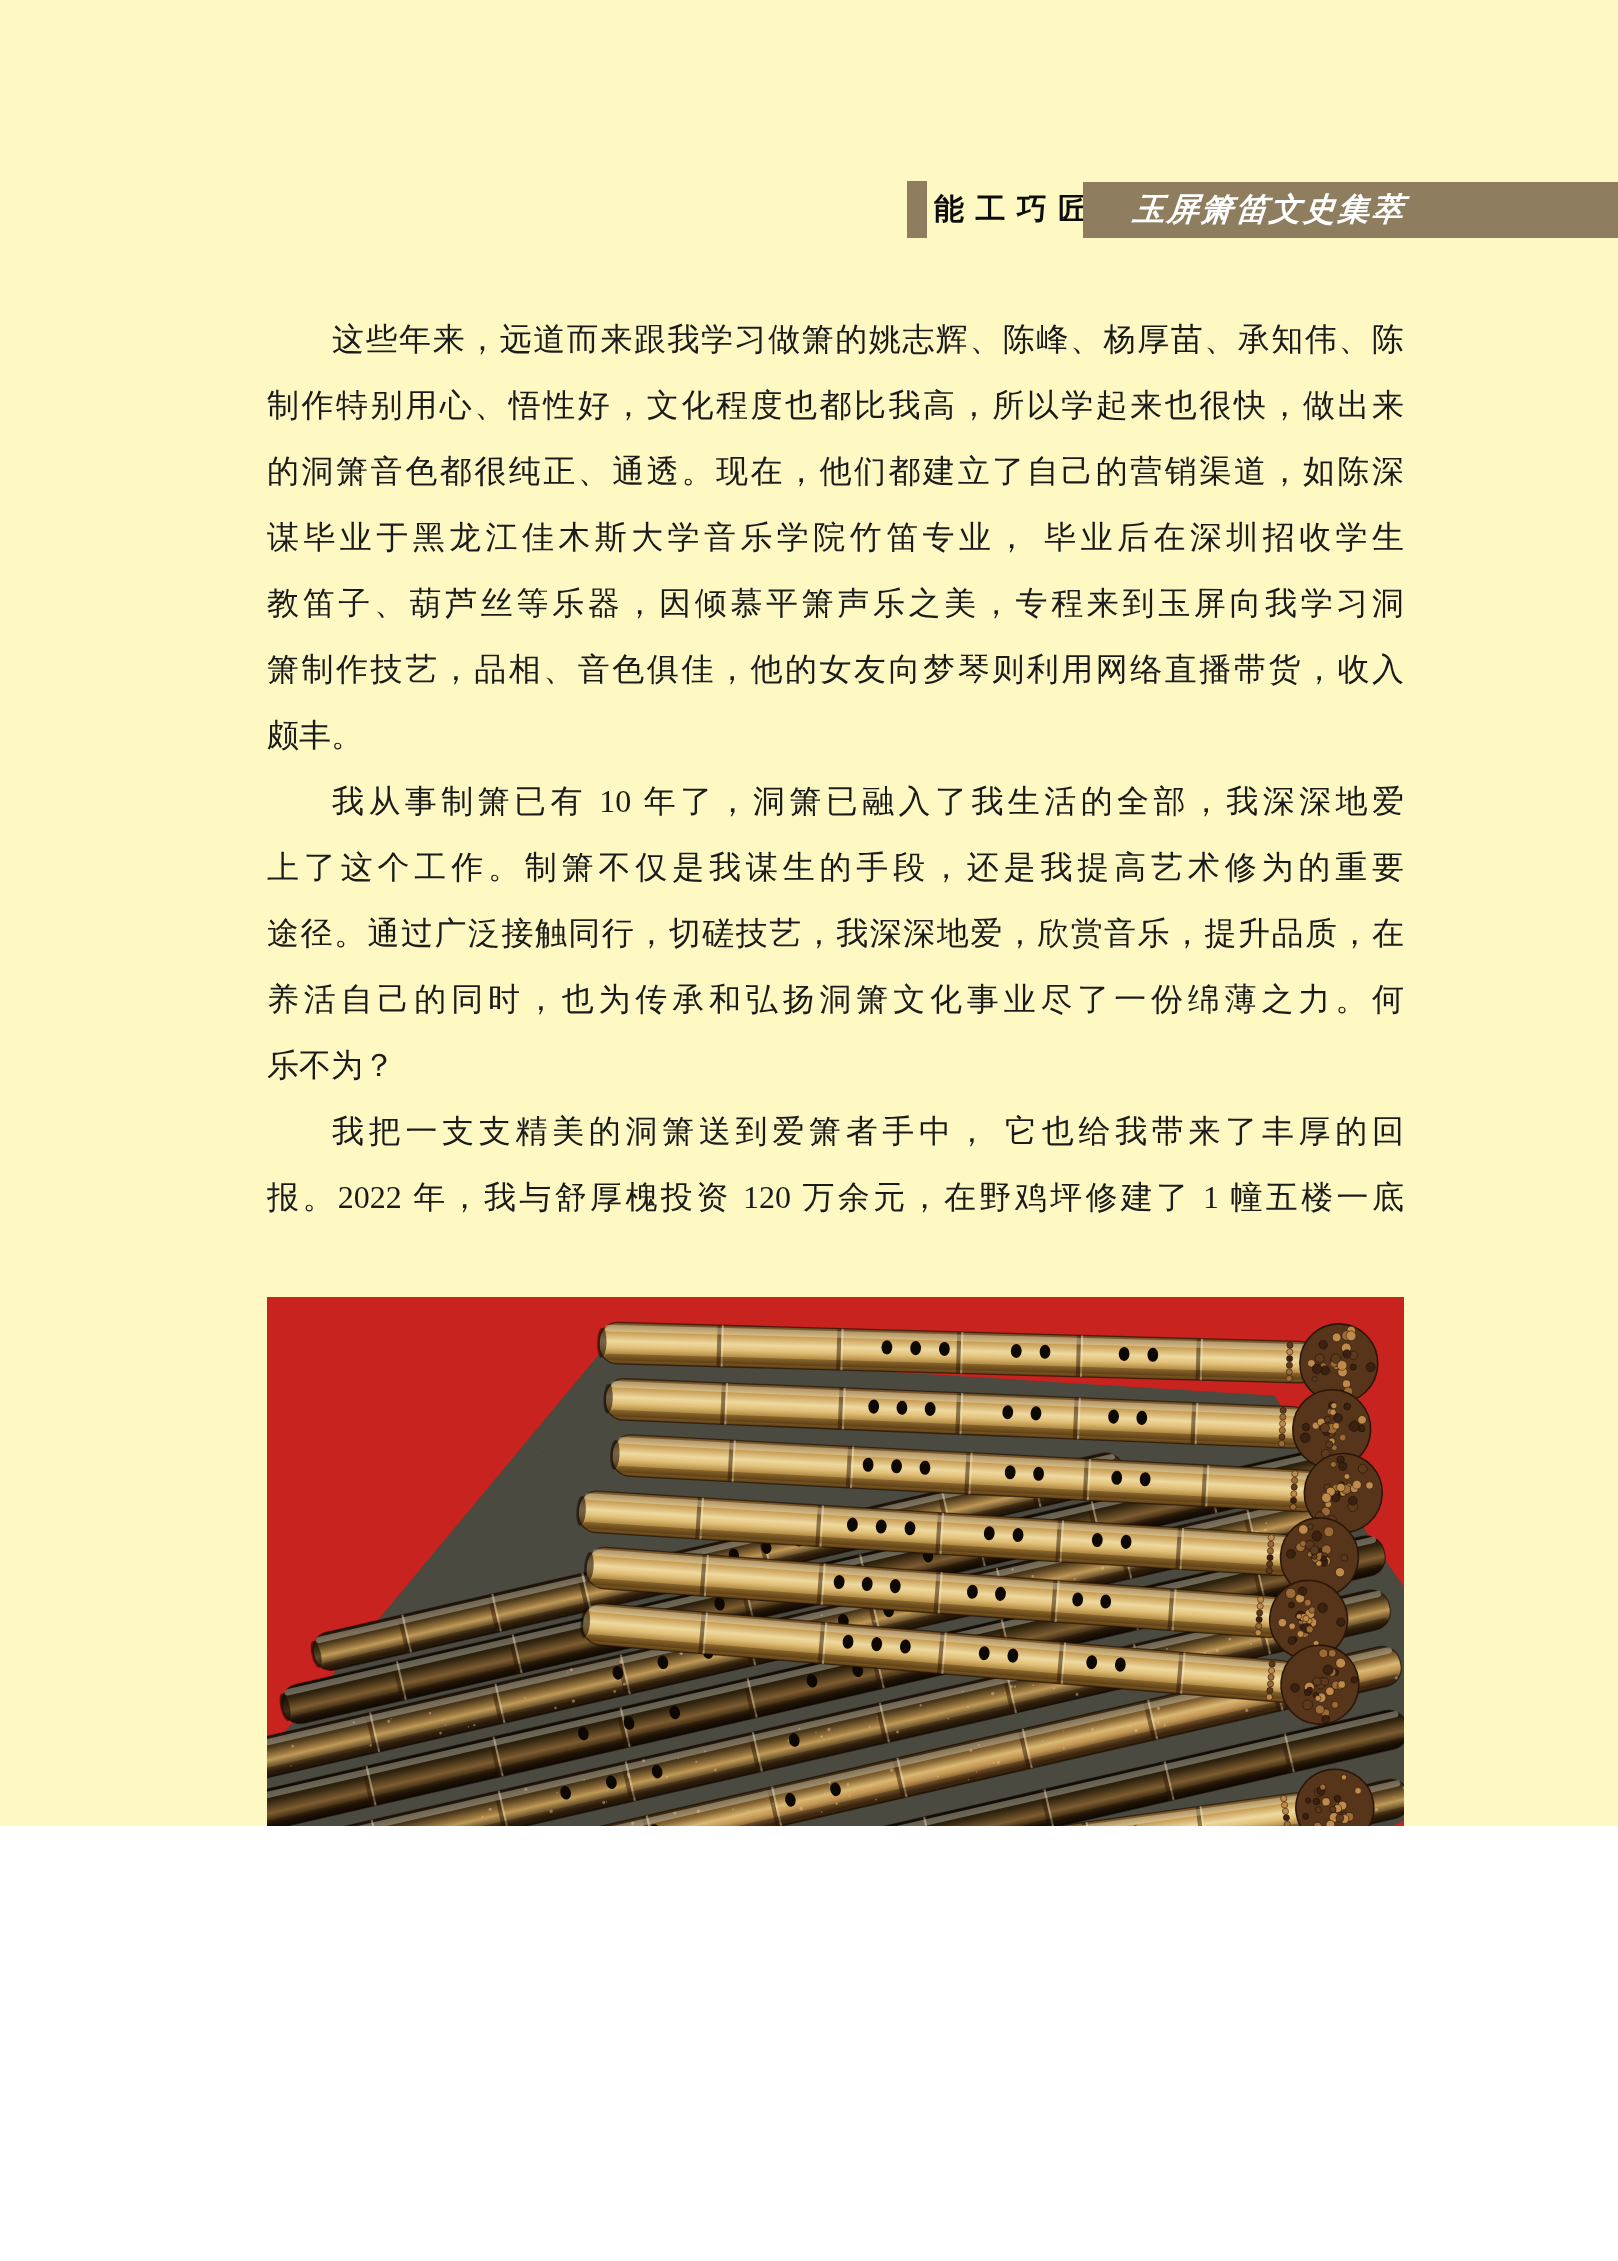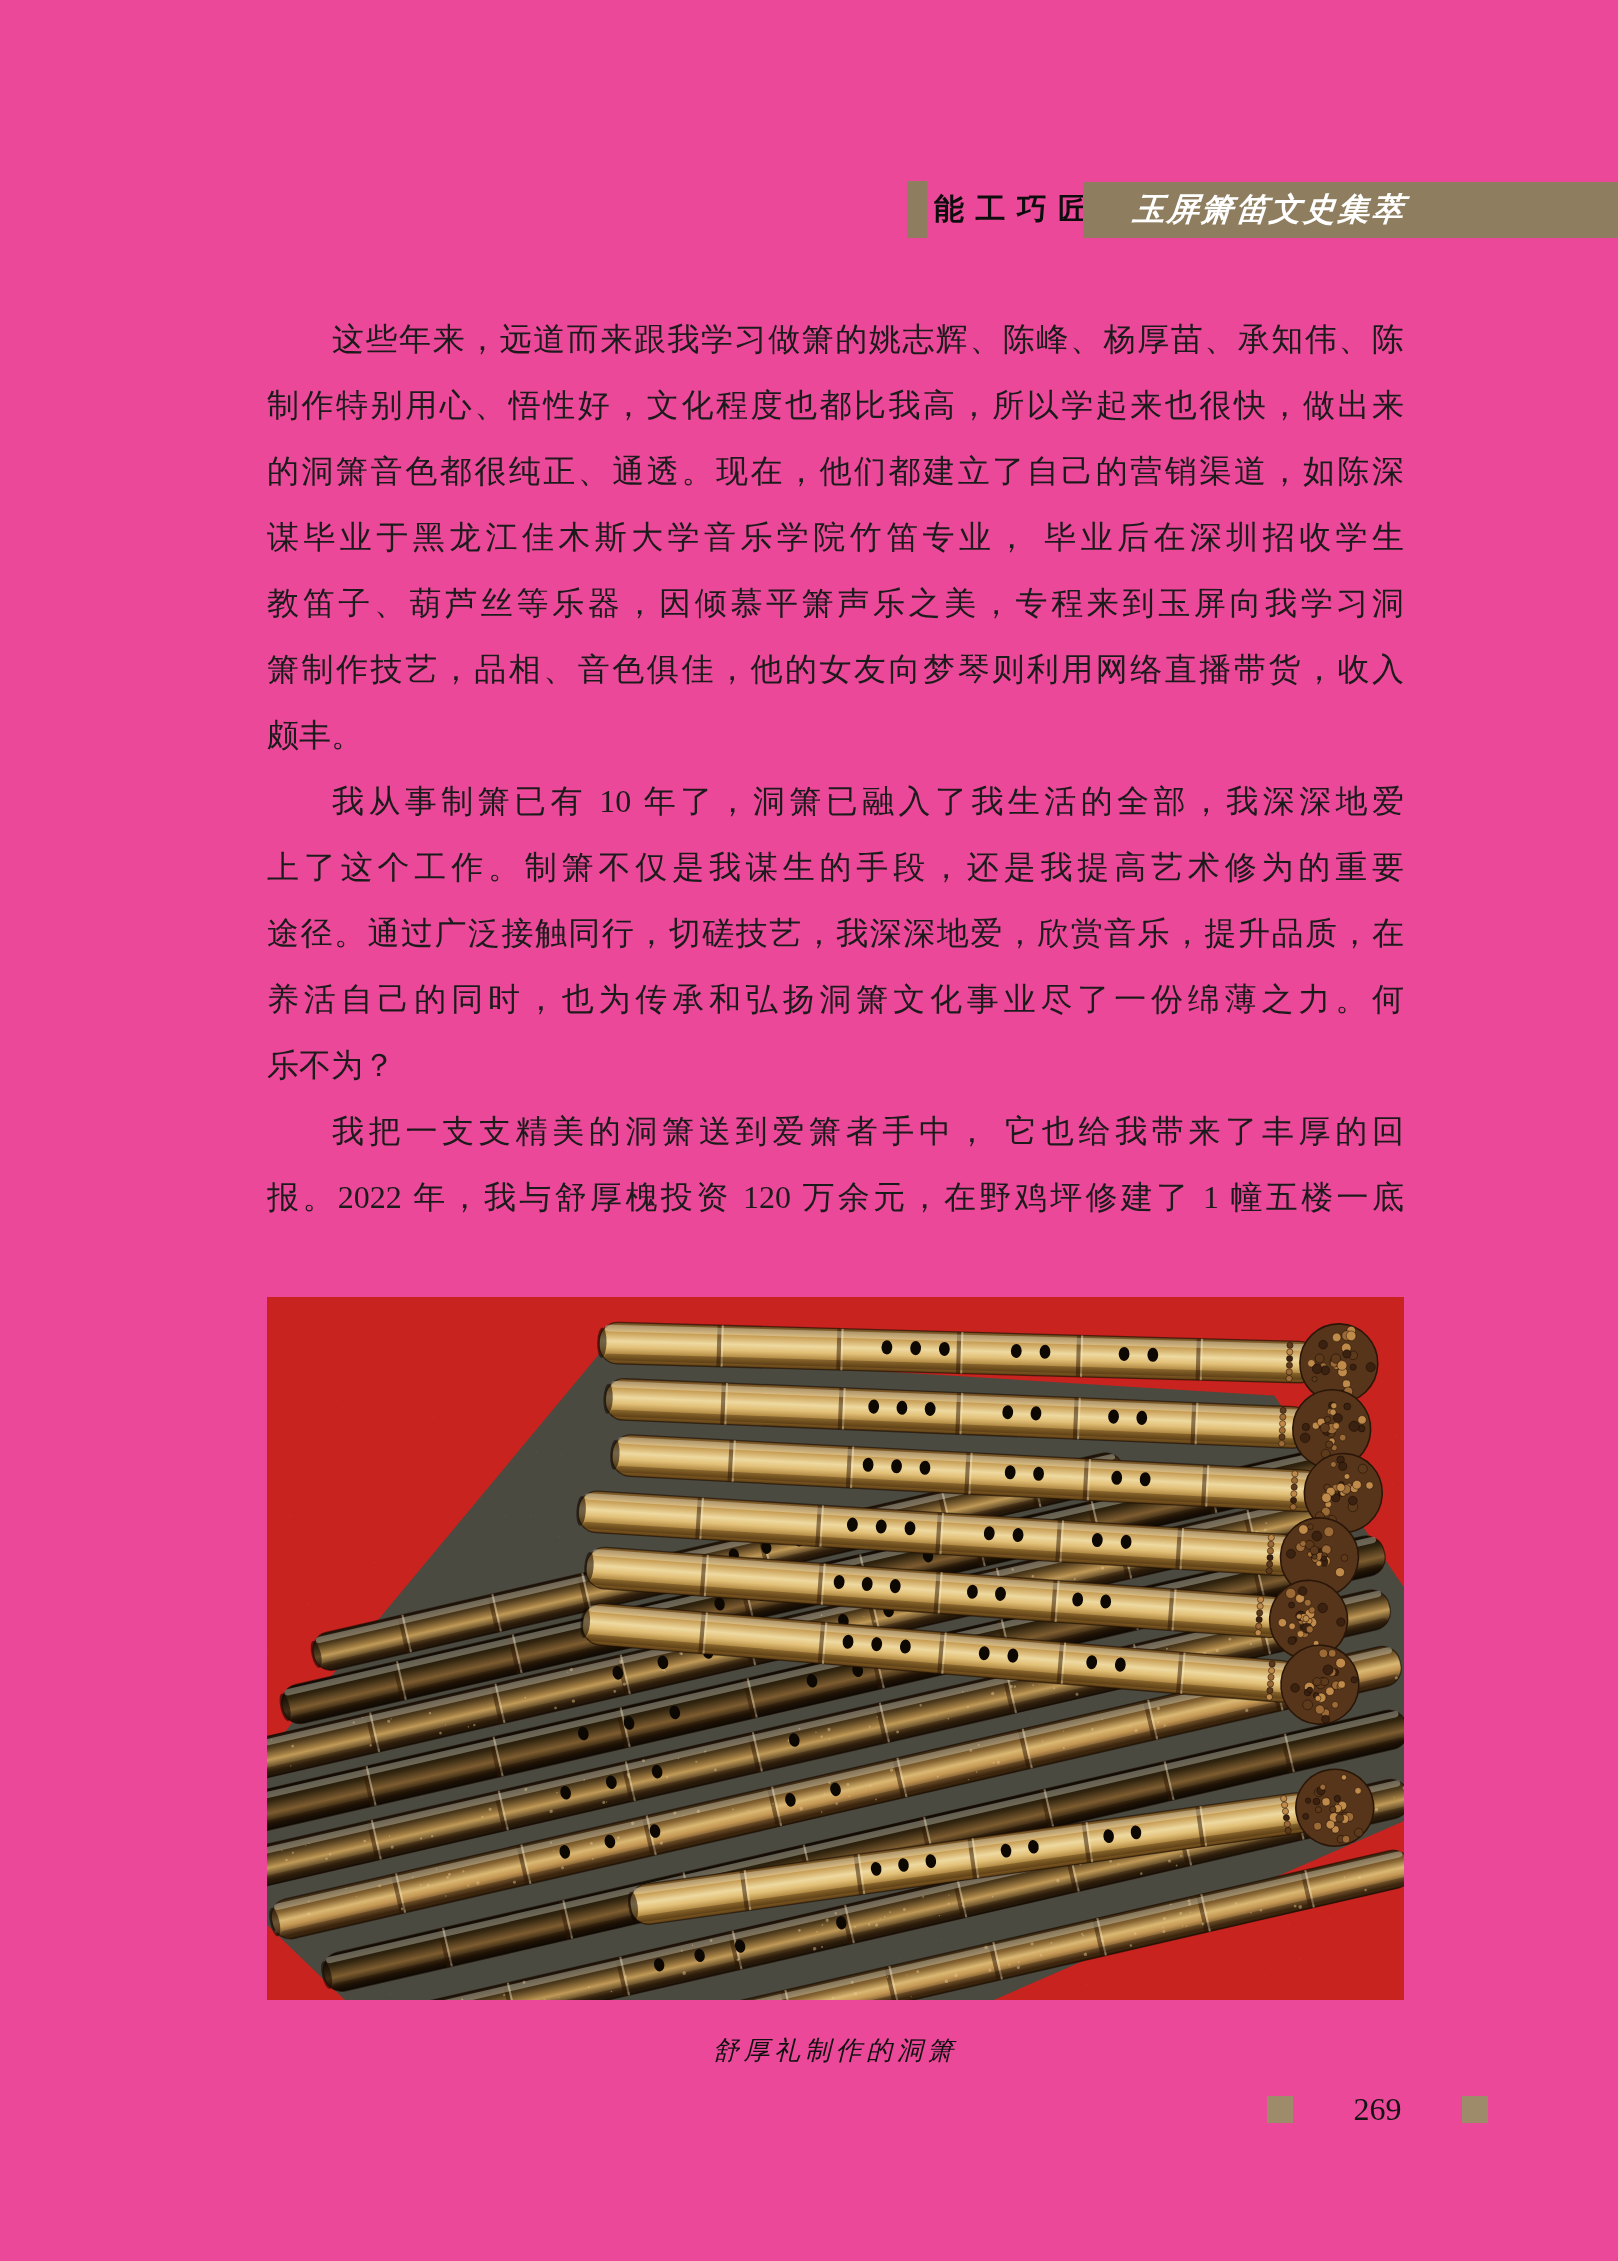--- a/index.html
+++ b/index.html
@@ -1,16 +1,16 @@
 <!DOCTYPE html>
 <html style="--tan: #8e7d5e; --tan_light: #9e8b69; --photo_red: #c8231e; --photo_fabric: #4b4a41;font-size:8.3px"><head>
 <meta charset="utf-8">
 <style>
   html,body{margin:0;padding:0;background:#ffffff;}
-  .page{position:relative;width:1619px;height:2261px;background:#ec4899;overflow:hidden;
+  .page{position:relative;width:1619px;height:1826px;background:#fef9c3;overflow:hidden;
         font-family:"Liberation Serif","DejaVu Serif",serif;}
 
   
   .hbar{position:absolute;left:907px;top:181px;width:20px;height:57px;background:var(--tan);}
   .htitle{position:absolute;left:934px;top:181px;height:57px;display:flex;align-items:center;
           font-weight:700;font-size:30px;letter-spacing:11.4px;color:#0d0d0d;
           font-family:"Liberation Serif",serif;white-space:nowrap;}
   .hband{position:absolute;left:1083px;top:182px;width:535px;height:56px;background:var(--tan);}
   .hcall{position:absolute;left:50px;top:0;height:56px;display:flex;align-items:center;
          color:#ffffff;font-style:italic;font-weight:700;font-size:32px;letter-spacing:2.1px;

